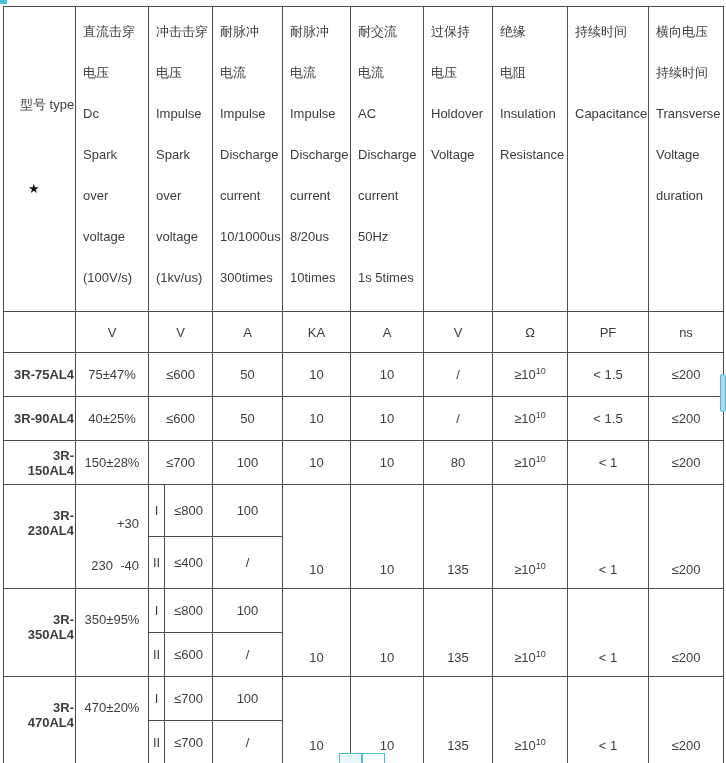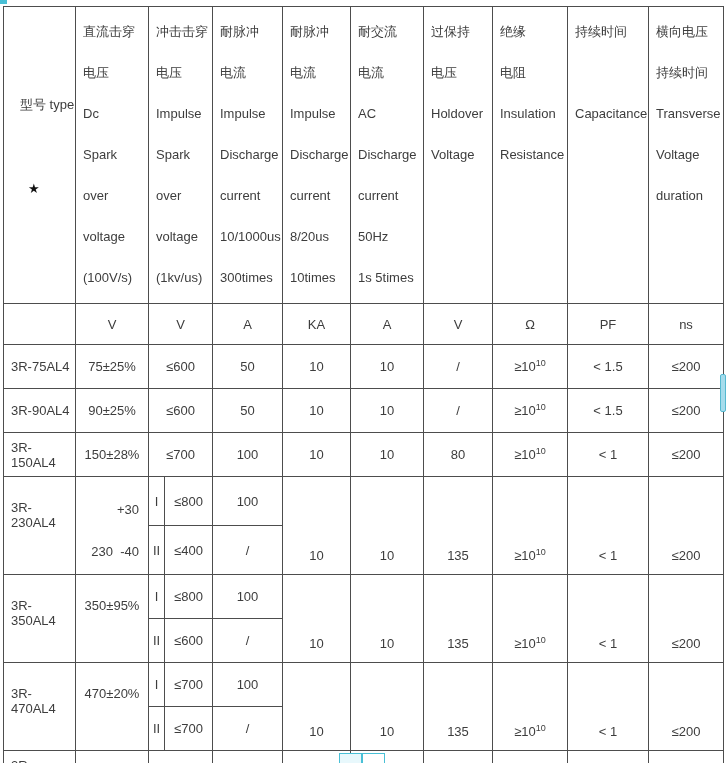--- a/index.html
+++ b/index.html
@@ -21,21 +21,21 @@
   td {
     border: 1px solid #4d4d4d;
     font-size: 13px;
     color: #3d3d3d;
     overflow: hidden;
     background: #ffffff;
   }
   
   td.hdr {
     vertical-align: top;
-    padding: 4px 2px 0 7px;
+    padding: 4px 2px 8px 7px;
     white-space: pre-line;
     line-height: 41px;
     height: 292px;
   }
   td.hdr-model { position: relative; }
   .model-title {
     position: absolute;
     left: 16px;
     top: 88px;
     line-height: 20px;
@@ -50,39 +50,40 @@
     color: #111111;
   }
   
   tr.unit-row td {
     height: 38px;
     text-align: center;
   }
   
   tr.data-row td { height: 41px; }
   .c-model {
-    text-align: left;
+    text-align: right;
     padding-left: 7px;
+    font-weight: bold;
   }
   .c-center { text-align: center; }
   .v-top {
     vertical-align: top;
     padding-top: 23px;
   }
   .v-low {
     vertical-align: bottom;
     padding-bottom: 11px;
   }
   .dc-split {
     text-align: right;
     padding-right: 9px;
     white-space: pre;
     line-height: 42px;
     vertical-align: top;
-    padding-top: 12px;
+    padding-top: 18px;
   }
   sup {
     font-size: 9px;
     line-height: 0;
   }
   
   .corner-mark {
     position: absolute;
     left: 0; top: 0;
     width: 7px; height: 4px;
@@ -191,34 +192,34 @@
     <td>KA</td>
     <td>A</td>
     <td>V</td>
     <td>Ω</td>
     <td>PF</td>
     <td>ns</td>
   </tr>
 
   <tr class="data-row">
     <td class="c-model">3R-75AL4</td>
-    <td class="c-center">75±25%</td>
+    <td class="c-center">75±47%</td>
     <td class="c-center" colspan="2">≤600</td>
     <td class="c-center">50</td>
     <td class="c-center">10</td>
     <td class="c-center">10</td>
     <td class="c-center">/</td>
     <td class="c-center"><span>≥10</span><sup>10</sup></td>
     <td class="c-center">&lt; 1.5</td>
     <td class="c-center">≤200</td>
   </tr>
 
   <tr class="data-row">
     <td class="c-model">3R-90AL4</td>
-    <td class="c-center">90±25%</td>
+    <td class="c-center">40±25%</td>
     <td class="c-center" colspan="2">≤600</td>
     <td class="c-center">50</td>
     <td class="c-center">10</td>
     <td class="c-center">10</td>
     <td class="c-center">/</td>
     <td class="c-center"><span>≥10</span><sup>10</sup></td>
     <td class="c-center">&lt; 1.5</td>
     <td class="c-center">≤200</td>
   </tr>
 

